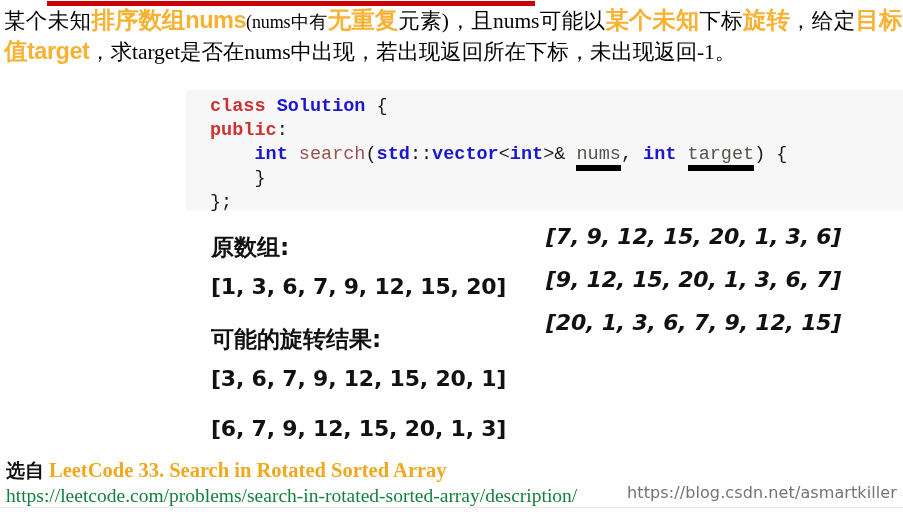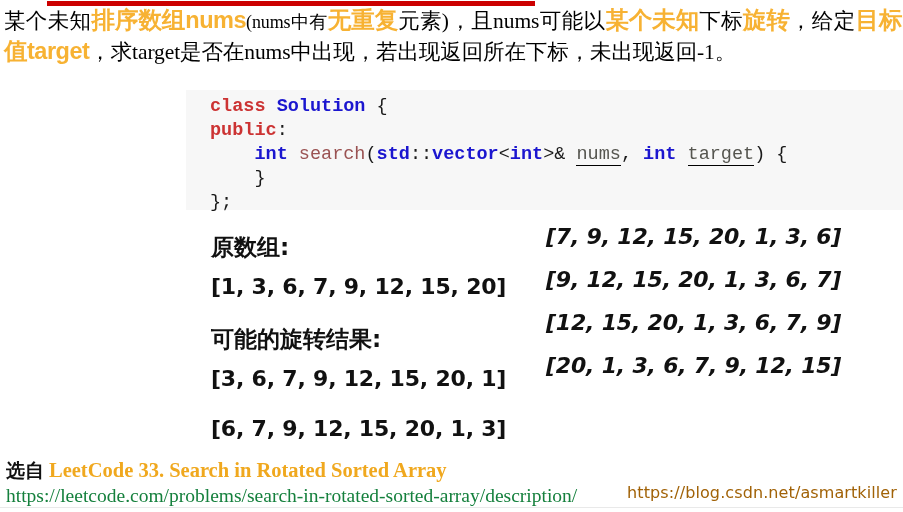--- a/index.html
+++ b/index.html
@@ -63,21 +63,21 @@
     font-family: "Liberation Mono", "DejaVu Sans Mono", monospace;
     font-size: 18.5px;
     line-height: 24px;
     white-space: pre;
     padding: 5px 0 0 24px;
     box-sizing: border-box;
   }
   #code-block .kw   { color: #cc3333; font-weight: bold; }
   #code-block .type { color: #1b16cf; font-weight: bold; }
   #code-block .fn   { color: #9a5252; }
-  #code-block .pn   { color: #55554f; border-bottom: 1px solid #000000; }
+  #code-block .pn   { color: #55554f; border-bottom: 6px solid #000000; }
   #code-block .pl   { color: #1a1a1a; }
   #code-block .ns   { color: #1b16cf; font-weight: bold; }
 
   
   .arr-col {
     position: absolute;
     font-family: "DejaVu Sans", "Liberation Sans", sans-serif;
     font-weight: bold;
     color: #111111;
   }
@@ -133,21 +133,21 @@
     white-space: nowrap;
   }
 
   
   #watermark {
     position: absolute;
     right: 6px;
     top: 483px;
     font-family: "DejaVu Sans", "Liberation Sans", sans-serif;
     font-size: 16px;
-    color: #a16207;
+    color: #737373;
     letter-spacing: 0.1px;
     white-space: nowrap;
     text-align: center;
   }
 
   
   #bottom-rule {
     position: absolute;
     left: 0;
     top: 507px;
@@ -171,21 +171,20 @@
   <div class="arr-label">原数组:</div>
   <div class="arr-row">[1, 3, 6, 7, 9, 12, 15, 20]</div>
   <div class="arr-label">可能的旋转结果:</div>
   <div class="arr-row">[3, 6, 7, 9, 12, 15, 20, 1]</div>
   <div class="arr-row last">[6, 7, 9, 12, 15, 20, 1, 3]</div>
 </div>
 
 <div class="arr-col" id="col-right">
   <div class="arr-row">[7, 9, 12, 15, 20, 1, 3, 6]</div>
   <div class="arr-row">[9, 12, 15, 20, 1, 3, 6, 7]</div>
-  <div class="arr-row">[12, 15, 20, 1, 3, 6, 7, 9]</div>
   <div class="arr-row last">[20, 1, 3, 6, 7, 9, 12, 15]</div>
 </div>
 
 <div id="footer">
   <div id="footer-line1">
     <span class="src">选自</span><span class="lc">LeetCode 33. Search in Rotated Sorted Array</span>
   </div>
   <div id="footer-url">https://leetcode.com/problems/search-in-rotated-sorted-array/description/</div>
 </div>
 

